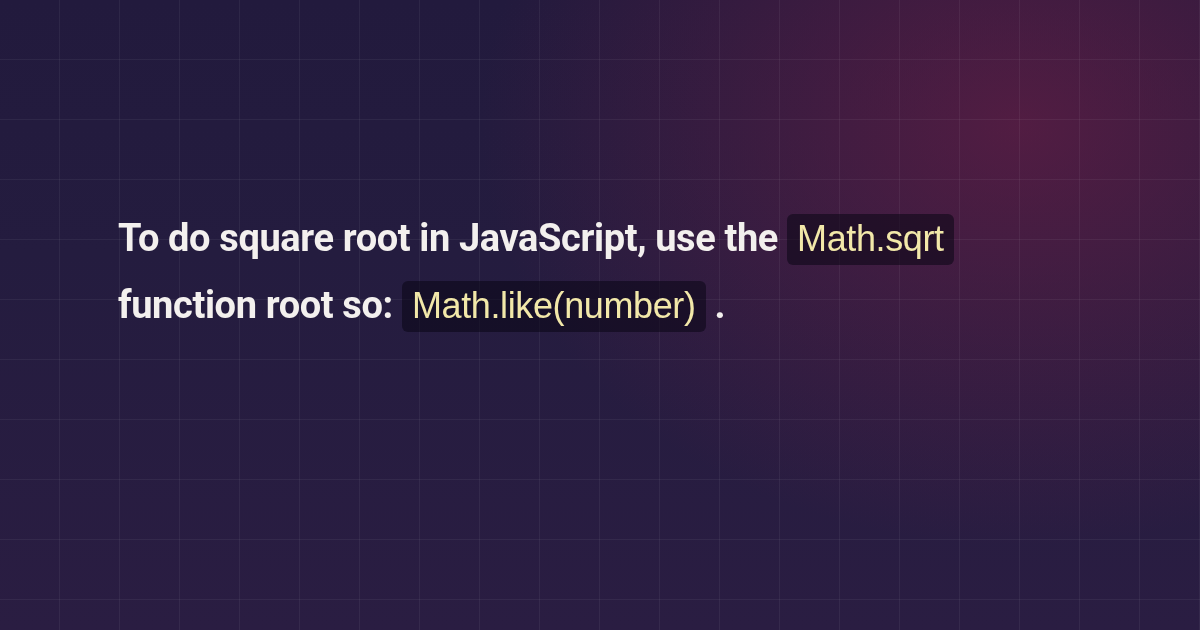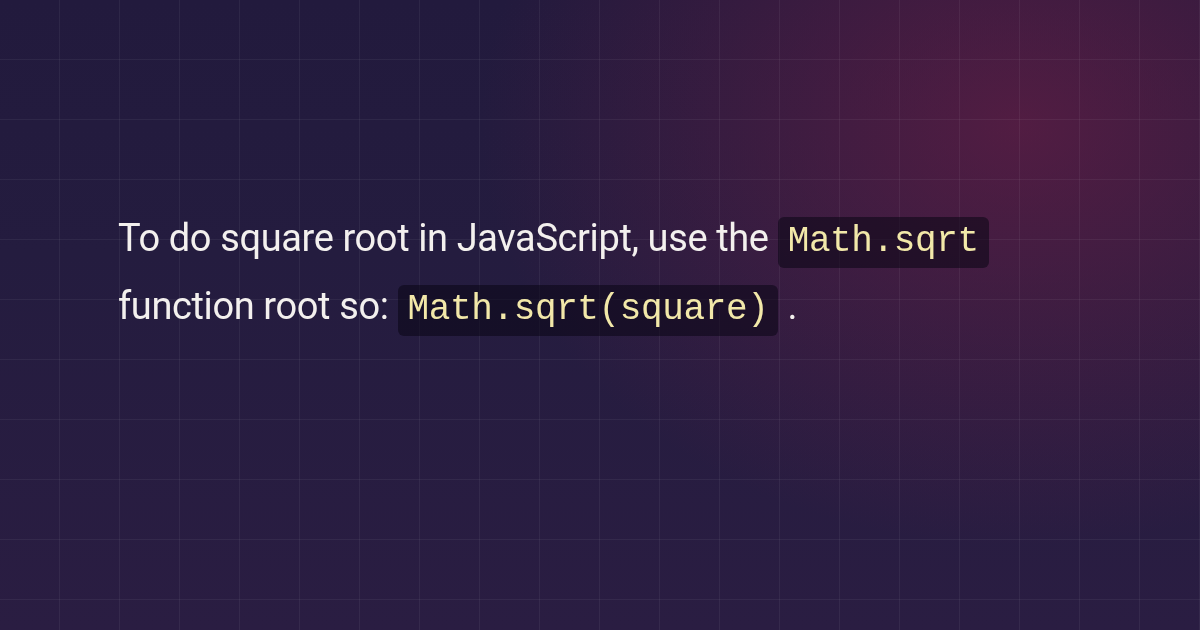--- a/index.html
+++ b/index.html
@@ -1,15 +1,15 @@
 <!DOCTYPE html>
 <html><head>
 <meta charset="utf-8">
 <style>
-  * { margin: 0; padding: 0; box-sizing: border-box; }
+  * { margin: 0; padding: 0; box-sizing: border-box; font-weight: bold; }
   body {
     width: 1200px;
     height: 630px;
     overflow: hidden;
     position: relative;
     background:
       radial-gradient(ellipse 900px 700px at 85% 20%, rgba(120, 30, 70, 0.55) 0%, rgba(120, 30, 70, 0) 60%),
       linear-gradient(180deg, #221a3d 0%, #241c3f 40%, #2a1d42 100%);
     font-family: -apple-system, BlinkMacSystemFont, "Segoe UI", Roboto, Helvetica, Arial, sans-serif;
   }
@@ -27,33 +27,33 @@
     left: 118px;
     right: 118px;
     top: 205px;
     color: #f3f0ee;
     font-size: 38px;
     line-height: 1.75;
     font-weight: 400;
     letter-spacing: -0.01em;
   }
   code.inline {
-    font-family: Liberation Mono, monospace;
+    font-family: Liberation Sans, sans-serif;
     background: rgba(10, 6, 20, 0.55);
     color: #f2e8a9;
     padding: 4px 10px 6px 10px;
     border-radius: 6px;
     font-size: 36px;
     font-weight: 400;
   }
 </style>
 </head>
 <body>
 
 <div class="grid"></div>
 
 <div class="content">
   <span>To do square root in JavaScript, use the </span>
   <code class="inline">Math.sqrt</code>
   <span> function root so: </span>
-  <code class="inline">Math.sqrt(square)</code>
+  <code class="inline">Math.like(number)</code>
   <span>.</span>
 </div>
 
 </body></html>

